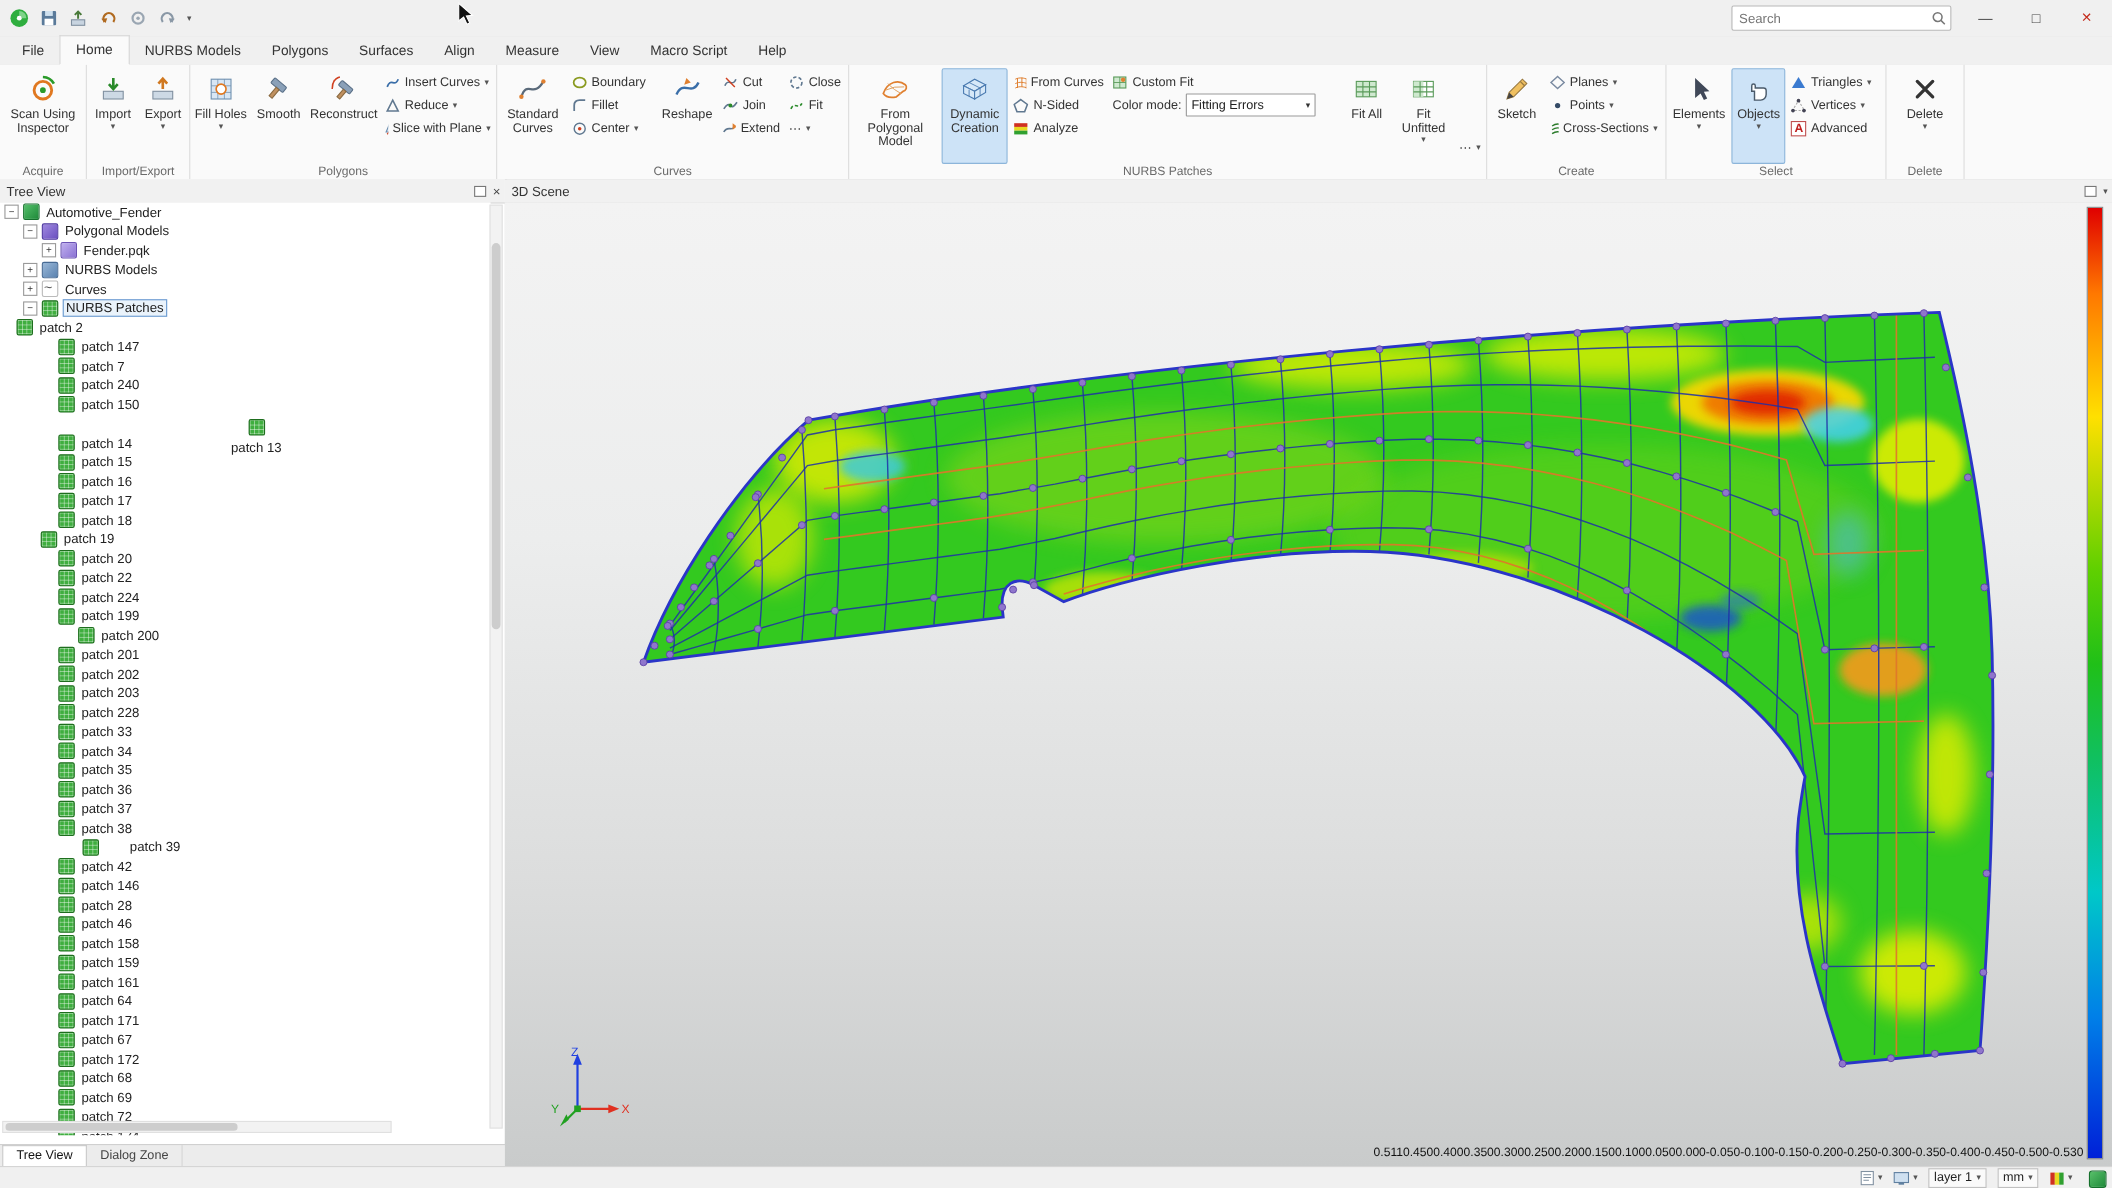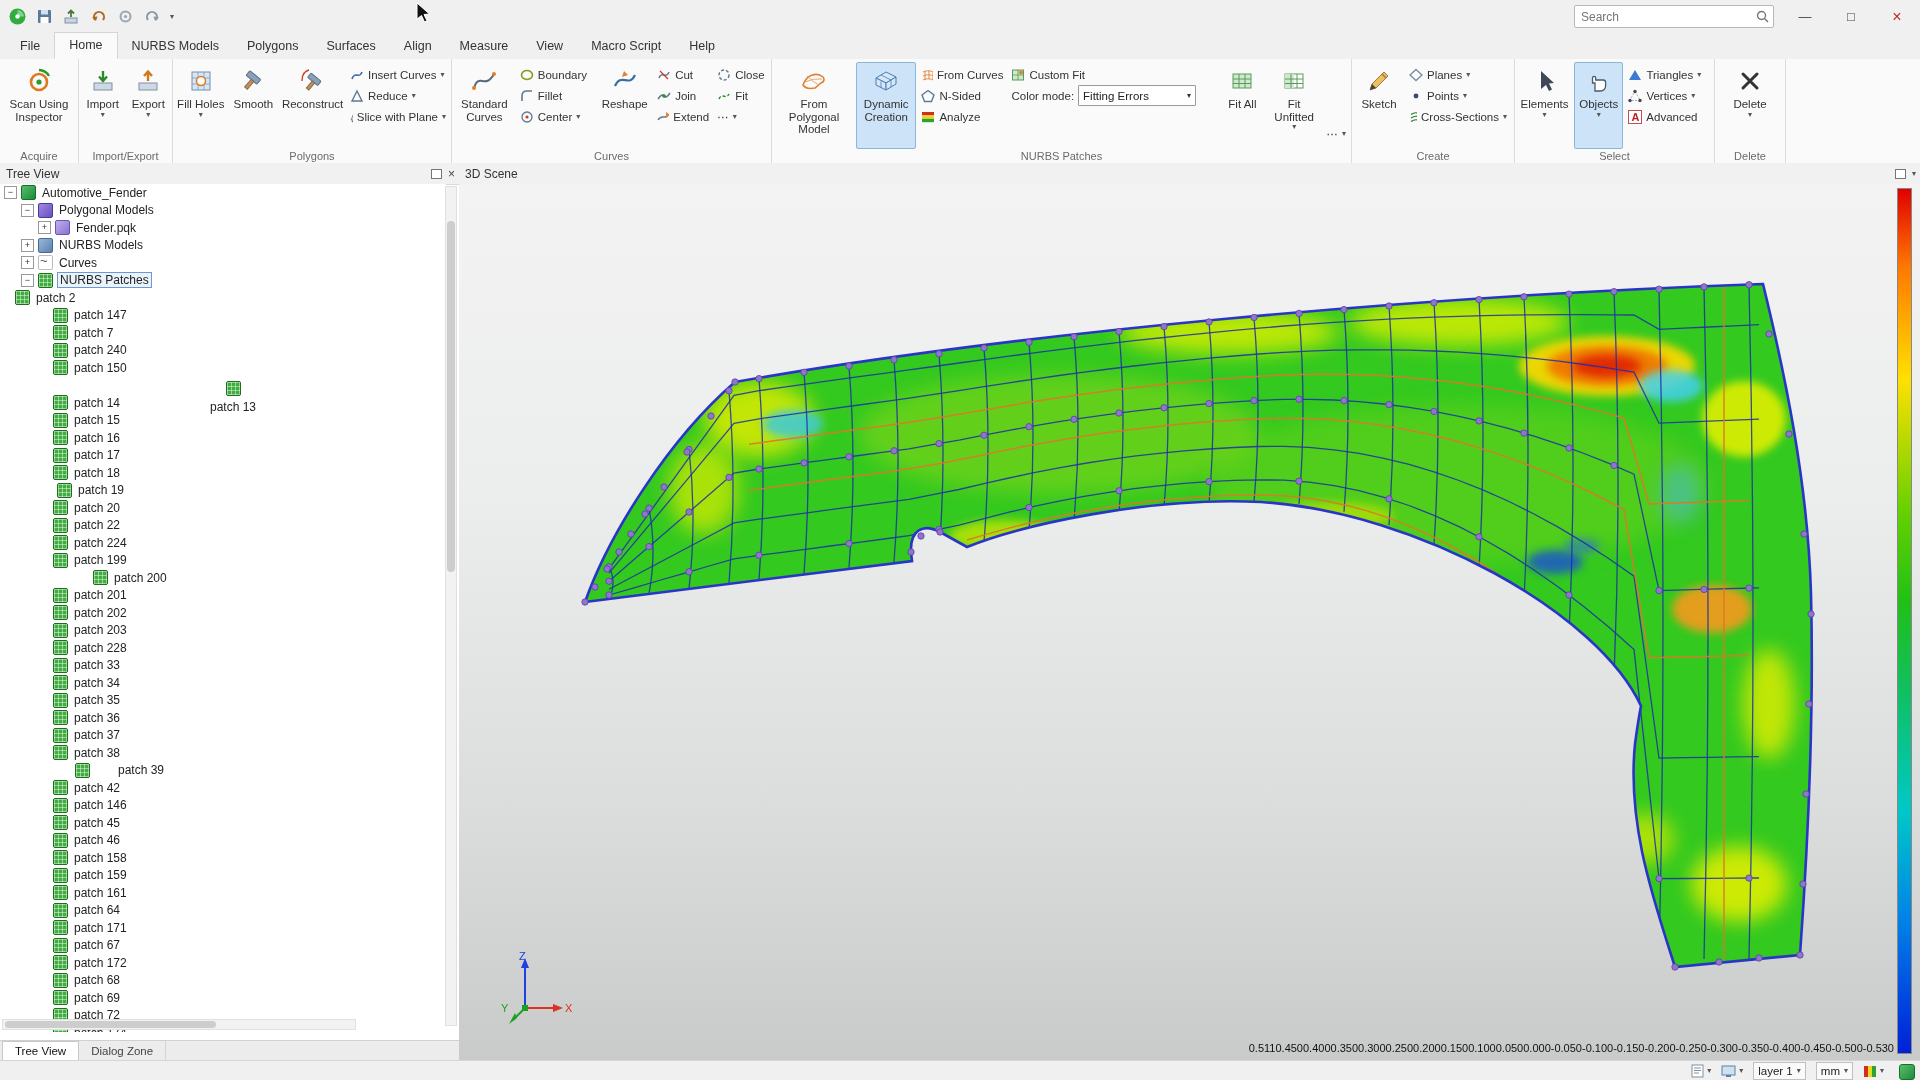--- a/index.html
+++ b/index.html
@@ -671,21 +671,21 @@
           <div class="tree-row" style="padding-left: 38px;">
             <span class="exp-spacer"></span>
             <span class="tree-icon icon-patch"></span>
             <span class="tree-label">patch 17</span>
           </div>
           <div class="tree-row" style="padding-left: 38px;">
             <span class="exp-spacer"></span>
             <span class="tree-icon icon-patch"></span>
             <span class="tree-label">patch 18</span>
           </div>
-          <div class="tree-row" style="padding-left: 42px; text-align: center;">
+          <div class="tree-row" style="padding-left: 22px; text-align: center;">
             <span class="exp-spacer"></span>
             <span class="tree-icon icon-patch"></span>
             <span class="tree-label">patch 19</span>
           </div>
           <div class="tree-row" style="padding-left: 38px;">
             <span class="exp-spacer"></span>
             <span class="tree-icon icon-patch"></span>
             <span class="tree-label">patch 20</span>
           </div>
           <div class="tree-row" style="padding-left: 38px;">
@@ -696,21 +696,21 @@
           <div class="tree-row" style="padding-left: 38px;">
             <span class="exp-spacer"></span>
             <span class="tree-icon icon-patch"></span>
             <span class="tree-label">patch 224</span>
           </div>
           <div class="tree-row" style="padding-left: 38px;">
             <span class="exp-spacer"></span>
             <span class="tree-icon icon-patch"></span>
             <span class="tree-label">patch 199</span>
           </div>
-          <div class="tree-row" style="padding-left: 56px; margin-left: 22px;">
+          <div class="tree-row" style="padding-left: 56px;">
             <span class="exp-spacer"></span>
             <span class="tree-icon icon-patch"></span>
             <span class="tree-label">patch 200</span>
           </div>
           <div class="tree-row" style="padding-left: 38px;">
             <span class="exp-spacer"></span>
             <span class="tree-icon icon-patch"></span>
             <span class="tree-label">patch 201</span>
           </div>
           <div class="tree-row" style="padding-left: 38px;">
@@ -769,21 +769,21 @@
             <span class="tree-label">patch 42</span>
           </div>
           <div class="tree-row" style="padding-left: 38px;">
             <span class="exp-spacer"></span>
             <span class="tree-icon icon-patch"></span>
             <span class="tree-label">patch 146</span>
           </div>
           <div class="tree-row" style="padding-left: 38px;">
             <span class="exp-spacer"></span>
             <span class="tree-icon icon-patch"></span>
-            <span class="tree-label">patch 45</span>
+            <span class="tree-label">patch 28</span>
           </div>
           <div class="tree-row" style="padding-left: 38px;">
             <span class="exp-spacer"></span>
             <span class="tree-icon icon-patch"></span>
             <span class="tree-label">patch 46</span>
           </div>
           <div class="tree-row" style="padding-left: 38px;">
             <span class="exp-spacer"></span>
             <span class="tree-icon icon-patch"></span>
             <span class="tree-label">patch 158</span>

